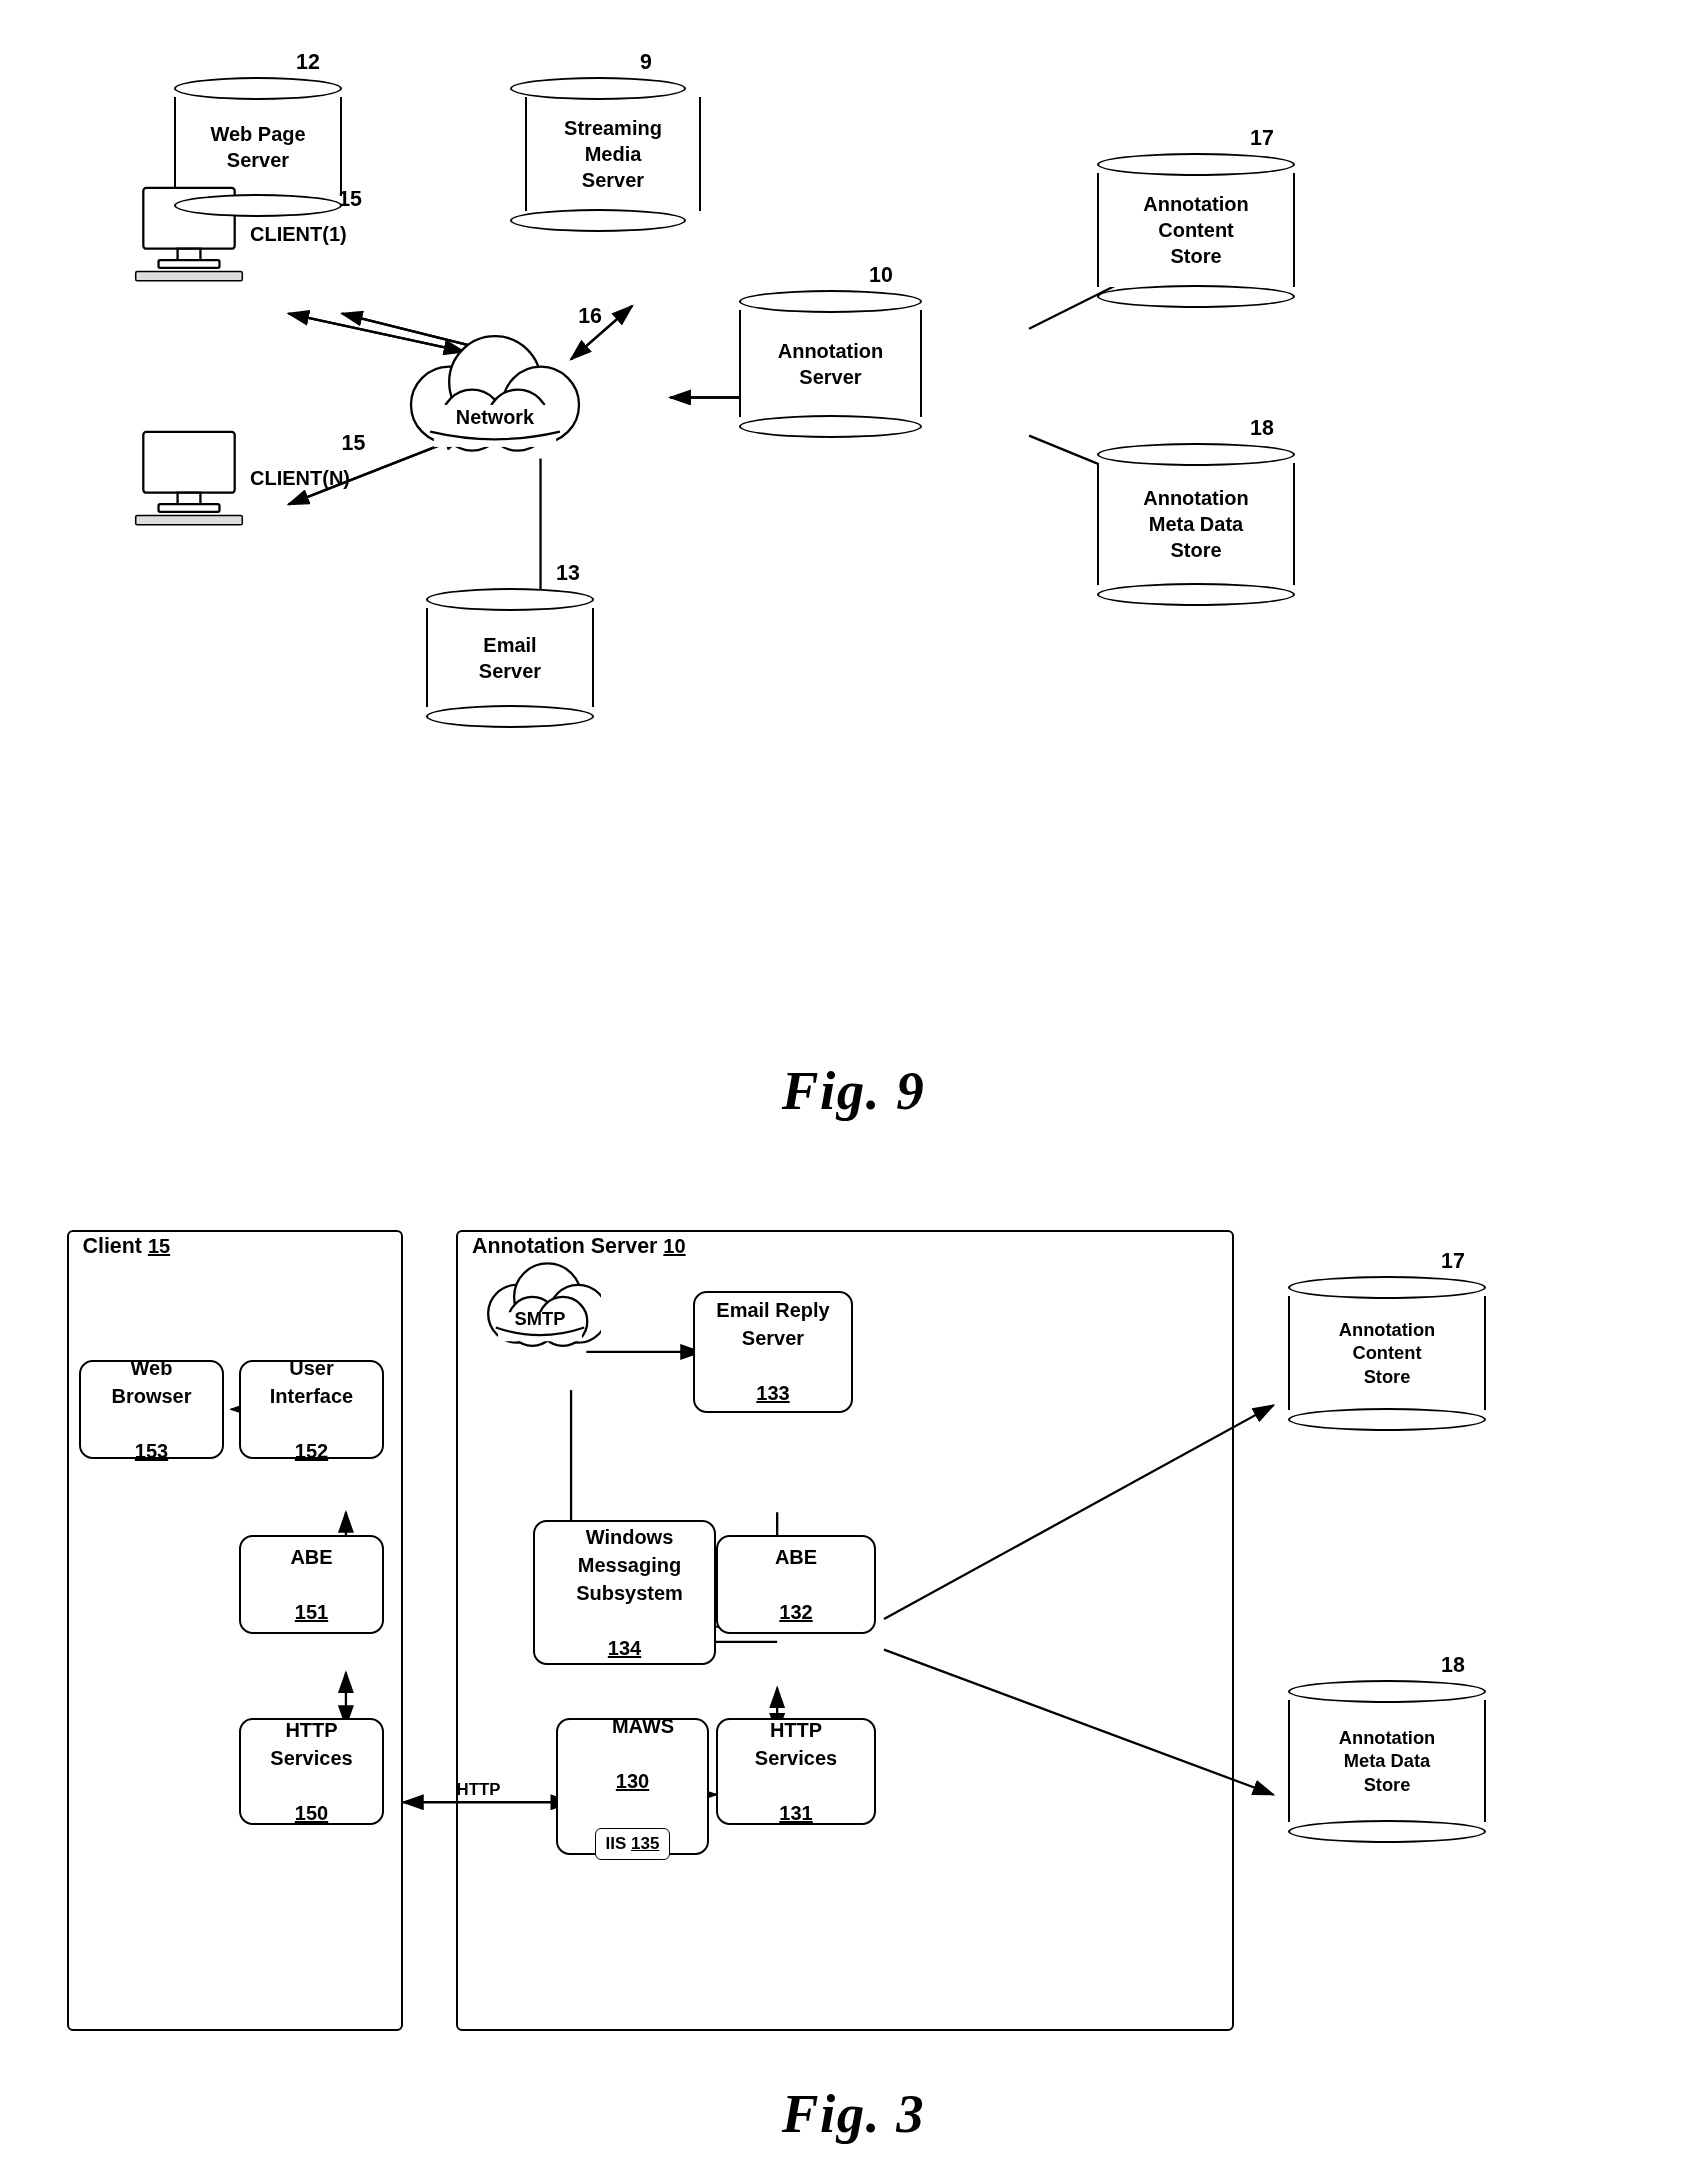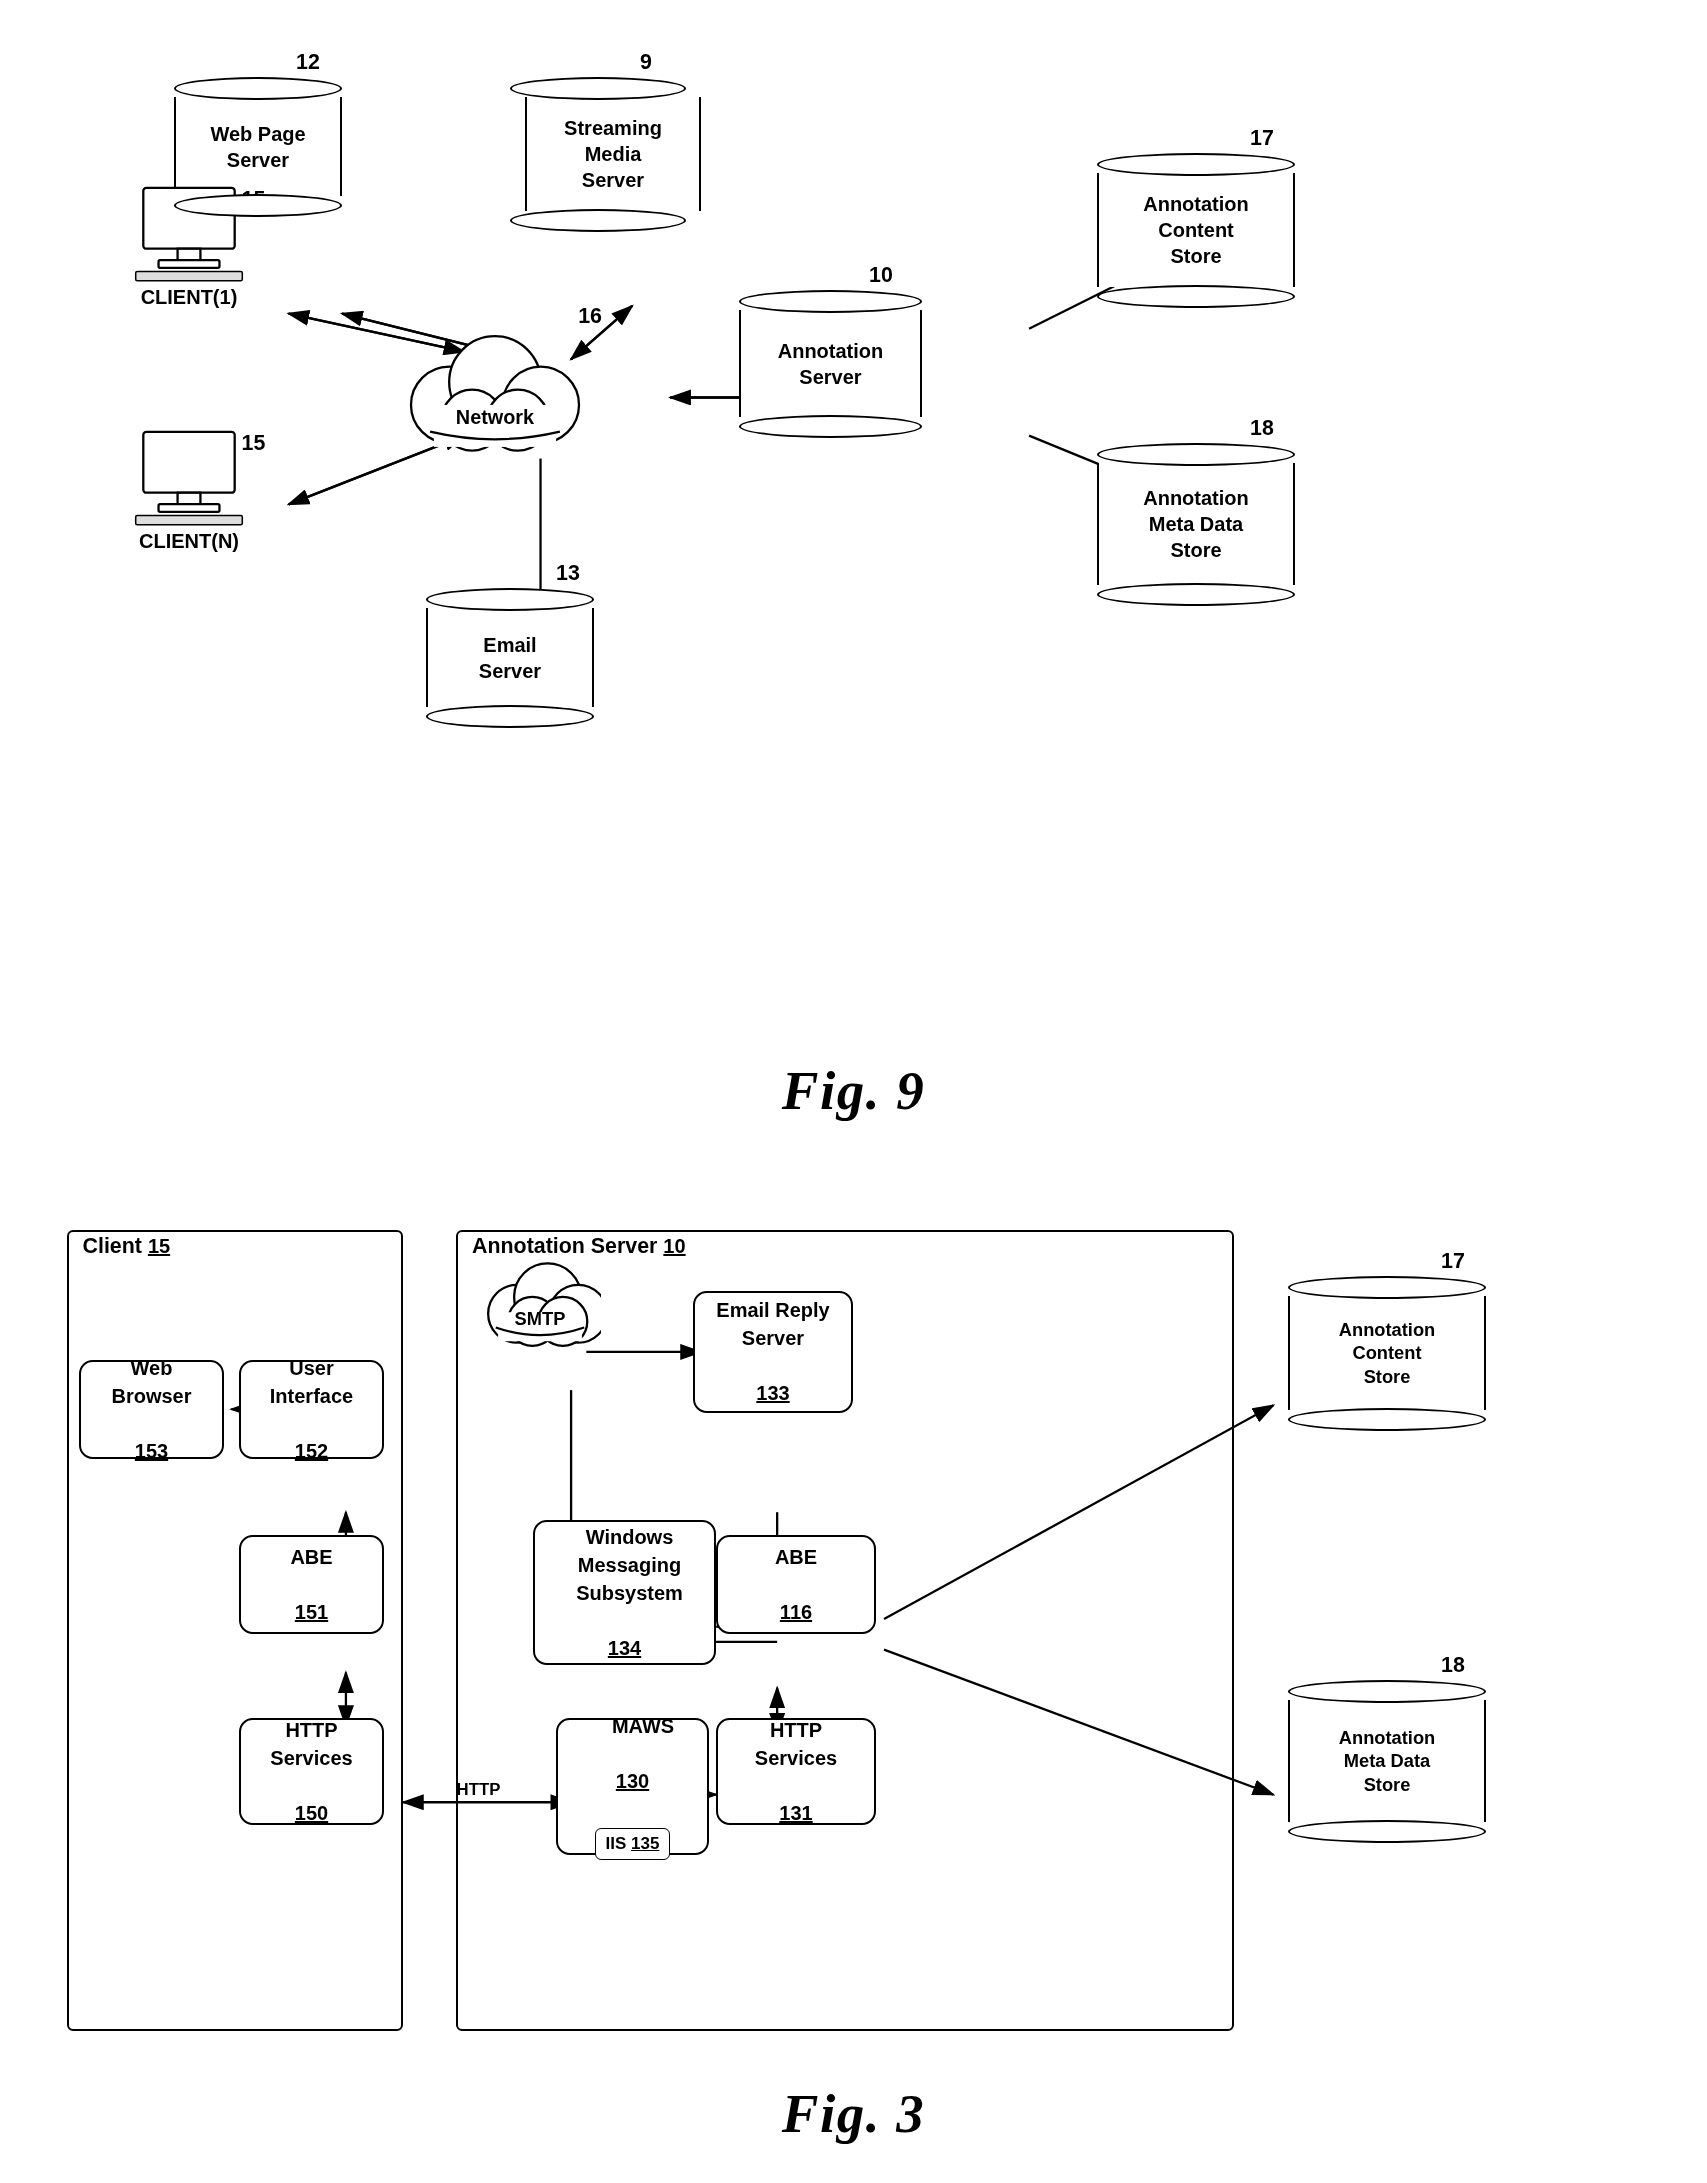--- a/index.html
+++ b/index.html
@@ -87,21 +87,21 @@
     .ref-num {
       position: absolute;
       font-size: 21.4px;
       font-weight: bold;
     }
 
     
     .client-shape {
       position: absolute;
       display: flex;
-      flex-direction: column;
+      flex-direction: row;
       align-items: center;
     }
 
     .label-text {
       font-size: 20px;
       font-weight: bold;
       text-align: center;
     }
 
     
@@ -413,21 +413,21 @@
 
     <div class="box-rounded" style="left:481px;top:336px;width:183px;height:145px;">
       <span style="white-space:pre-line;text-align:center;margin-left:10px;">Windows
 Messaging
 Subsystem</span>
       <span class="underline-num">134</span>
     </div>
 
     <div class="box-rounded" style="left:664px;top:351px;width:160px;height:99px;">
       <span>ABE</span>
-      <span class="underline-num">116</span>
+      <span class="underline-num">132</span>
     </div>
 
     <div class="box-rounded" style="left:664px;top:534px;width:160px;height:107px;">
       <span style="white-space:pre-line;text-align:center;">HTTP
 Services</span>
       <span class="underline-num">131</span>
     </div>
 
     <div class="box-rounded" style="left:504px;top:534px;width:153px;height:137px;position:absolute;border-radius:13.7px;padding:7.6px;">
       <span style="font-size:20px;font-weight:bold;margin-left:21px;">MAWS</span>

